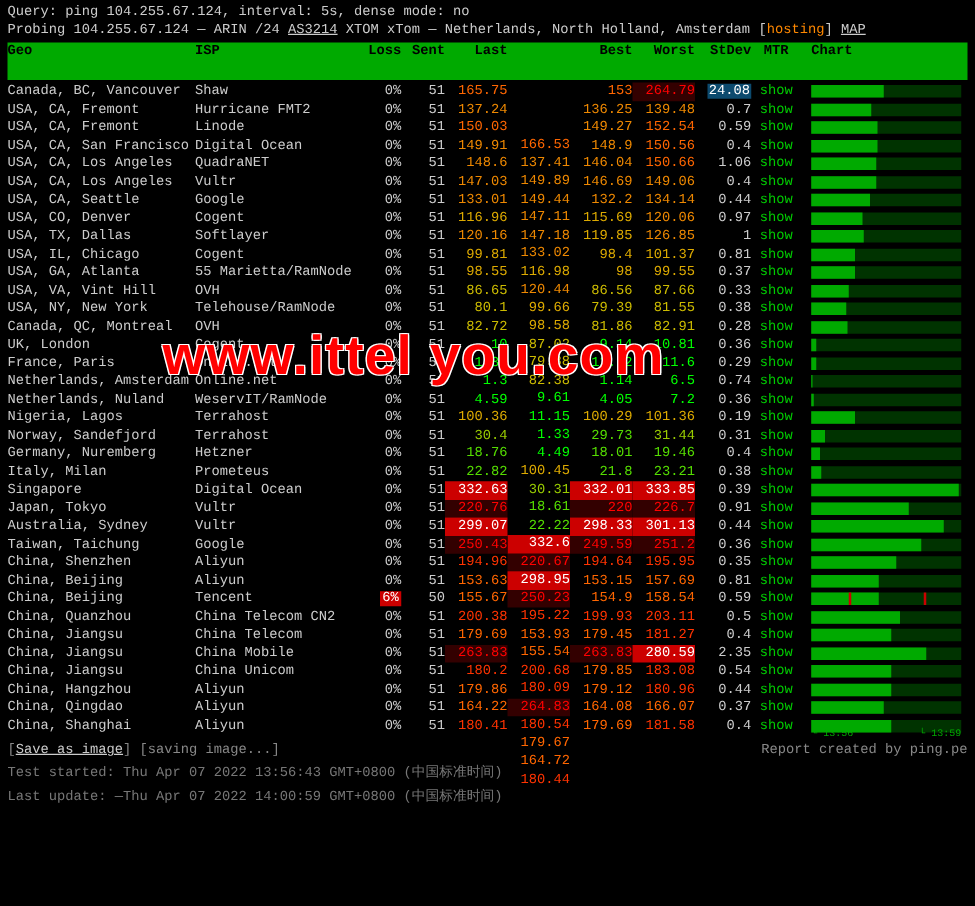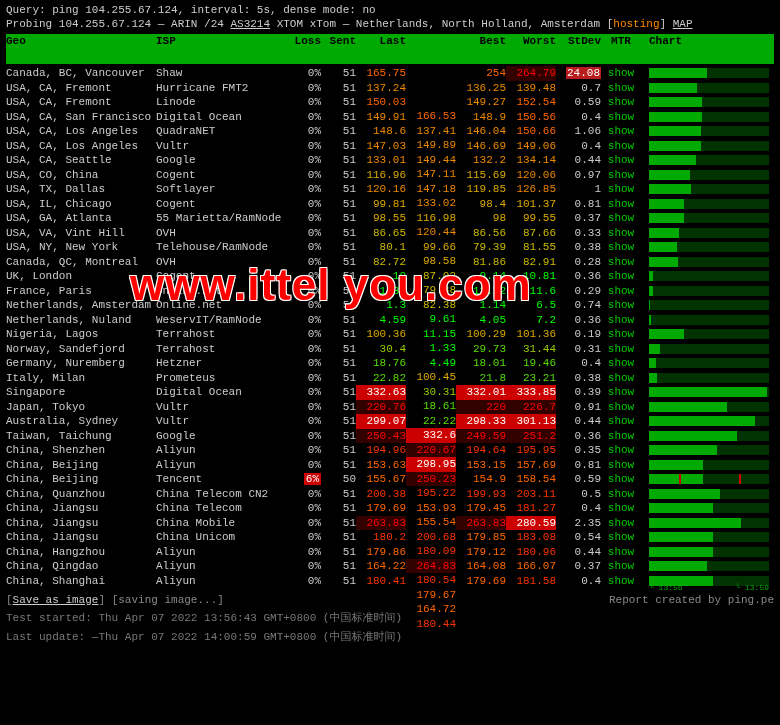--- a/index.html
+++ b/index.html
@@ -69,21 +69,21 @@
   .l0 { color: #00ff00; } 
   .l1 { color: #55dd00; }
   .l2 { color: #99cc00; }
   .l3 { color: #ccbb00; }
   .l4 { color: #ddaa00; }
   .l5 { color: #ee8800; }
   .l6 { color: #ff6600; }
   .l7 { color: #ff3300; }
   .l8 { color: #ff0000; background: #330000; }
   .l9 { color: #fff; background: #cc0000; }
-  .stdev-hi { color: #fff; background: #b91c1c; padding: 0 1px; text-align: center; }
+  .stdev-hi { color: #fff; background: #0c4a6e; padding: 0 1px; text-align: center; }
   .footer {
     margin-top: 6px;
     color: #888;
   }
   .footer .save { text-decoration: underline; color: #ccc; }
   .footer-right {
     float: right;
     color: #888;
   }
   .ts-line { color: #777; margin-top: 4px; }
@@ -124,21 +124,21 @@
 </div>
 
 <div id="table-body">
     <div class="row">
       <div class="col-geo">Canada, BC, Vancouver</div>
       <div class="col-isp">Shaw</div>
       <div class="col-loss">0%</div>
       <div class="col-sent">51</div>
       <div class="col-last"><span class="lat l6">165.75</span></div>
       <div class="col-avg"><span class="lat l6">166.53</span></div>
-      <div class="col-best"><span class="lat l6">254</span></div>
+      <div class="col-best"><span class="lat l6">153</span></div>
       <div class="col-worst"><span class="lat l8">264.79</span></div>
       <div class="col-stdev"><span class="stdev-hi">24.08</span></div>
       <div class="col-mtr">show</div>
       <div class="col-chart">
         <div class="chart-bar">
           <div class="chart-fill" style="width: 48%;"></div>
         </div>
       </div>
     </div>
     <div class="row">
@@ -237,21 +237,21 @@
       <div class="col-worst"><span class="lat l5">134.14</span></div>
       <div class="col-stdev">0.44</div>
       <div class="col-mtr">show</div>
       <div class="col-chart">
         <div class="chart-bar">
           <div class="chart-fill" style="width: 39%;"></div>
         </div>
       </div>
     </div>
     <div class="row">
-      <div class="col-geo">USA, CO, China</div>
+      <div class="col-geo">USA, CO, Denver</div>
       <div class="col-isp">Cogent</div>
       <div class="col-loss">0%</div>
       <div class="col-sent">51</div>
       <div class="col-last"><span class="lat l4">116.96</span></div>
       <div class="col-avg"><span class="lat l4">116.98</span></div>
       <div class="col-best"><span class="lat l4">115.69</span></div>
       <div class="col-worst"><span class="lat l5">120.06</span></div>
       <div class="col-stdev">0.97</div>
       <div class="col-mtr">show</div>
       <div class="col-chart">

